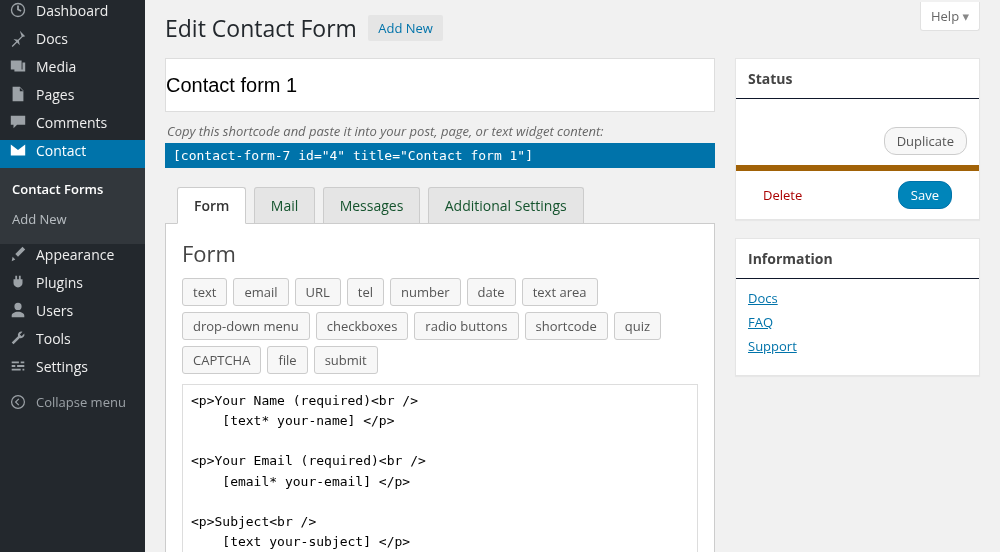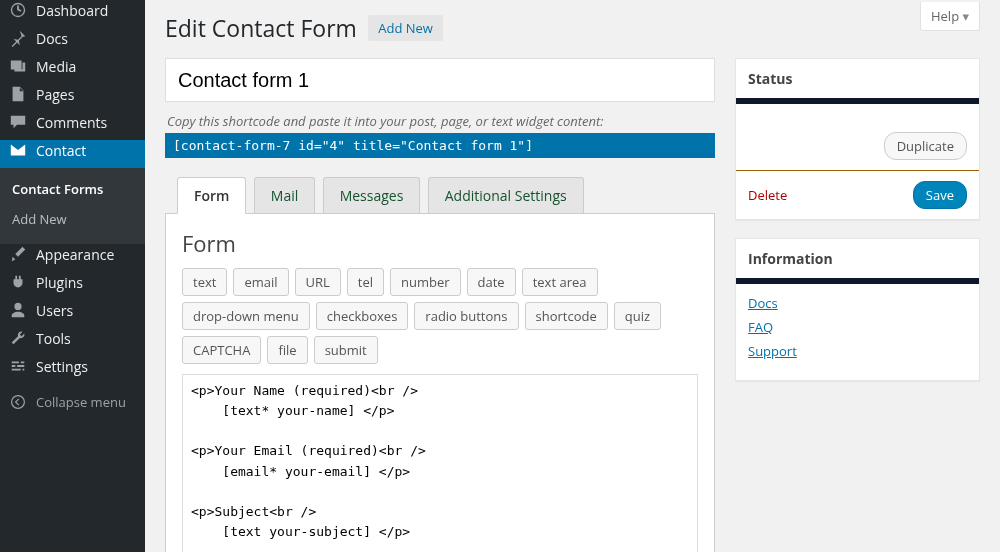--- a/index.html
+++ b/index.html
@@ -21,41 +21,41 @@
     .help-tab { position: absolute; right: 20px; top: 2px; border: 1px solid #e1e1e1; border-top: none; background: #fff; padding: 5px 10px; font-size: 13px; color: #666; border-radius: 0 0 3px 3px; margin-left: 8px; }
     .help-tab::after { content: " \25BE"; color: #888; }
 
     h1.page-title { font-size: 23px; font-weight: 400; color: #23282d; margin: 2px 0 14px 0; display: inline-block; }
     .add-new { display: inline-block; margin-left: 8px; padding: 4px 10px; background: #e5e5e5; color: #0073aa; font-size: 13px; border-radius: 2px; vertical-align: 4px; }
 
     .columns { display: flex; gap: 20px; }
     .col-main { flex: 1; }
     .col-side { width: 245px; }
 
-    .title-input { width: 100%; padding: 6px 12px; font-size: 20px; border: 1px solid #ddd; background: #fff; outline: none; height: 44px; }
+    .title-input { width: 100%; padding: 6px 0; font-size: 20px; border: 1px solid #ddd; background: #fff; outline: none; height: 54px; }
     .shortcode-note { font-style: italic; color: #666; margin: 10px 0 3px 2px; font-size: 13px; }
     .shortcode { background: #0073aa; color: #fff; font-family: Menlo, Consolas, monospace; font-size: 13px; padding: 5px 8px; }
 
     .tabs { margin-top: 18px; border-bottom: 1px solid #ccc; padding-left: 12px; }
     .tab { display: inline-block; padding: 8px 16px; border: 1px solid #ccc; border-bottom: none; background: #e5e5e5; color: #14532d; font-size: 14px; margin-right: 4px; border-radius: 3px 3px 0 0; position: relative; top: 1px; cursor: pointer; }
     .tab.active { background: #fff; color: #333; font-weight: 600; border-bottom: 1px solid #fff; }
 
     .panel { background: #fff; border: 1px solid #ccc; border-top: none; padding: 14px 16px 20px 16px; }
     .panel h2 { font-size: 22px; font-weight: 400; margin-bottom: 10px; }
     .tagbtns { display: flex; flex-wrap: wrap; gap: 6px; margin-bottom: 10px; }
     .tagbtn { border: 1px solid #ccc; background: #f7f7f7; color: #555; padding: 4px 10px; font-size: 13px; border-radius: 3px; cursor: pointer; }
     .form-editor { width: 100%; border: 1px solid #ddd; font-family: Menlo, Consolas, monospace; font-size: 13px; line-height: 1.55; padding: 6px 8px; resize: none; height: 224px; white-space: pre; overflow: hidden; }
 
     .postbox { background: #fff; border: 1px solid #e5e5e5; box-shadow: 0 1px 1px rgba(0,0,0,.04); margin-bottom: 18px; }
-    .postbox h3 { font-size: 14px; font-weight: 700; padding: 10px 12px; border-bottom: 6px solid #0f172a; }
+    .postbox h3 { font-size: 14px; font-weight: 700; padding: 10px 12px; border-bottom: 1px solid #0f172a; }
     .postbox .inside { padding: 10px 12px 14px 12px; }
     .btn { display: inline-block; border: 1px solid #ccc; background: #f7f7f7; color: #555; padding: 4px 12px; font-size: 13px; border-radius: 12px; cursor: pointer; }
     .btn.primary { background: #0085ba; border: 1px solid #0073aa; color: #fff; }
     .row-duplicate { text-align: right; padding: 28px 12px 10px 12px; }
-    .row-actions { display: flex; justify-content: space-between; align-items: center; border-top: 1px solid #a16207; padding: 10px 12px; }
+    .row-actions { display: flex; justify-content: space-between; align-items: center; border-top: 6px solid #a16207; padding: 10px 27px; }
     .delete-link { color: #a00; text-decoration: none; cursor: pointer; }
     .info-links a { display: block; color: #0073aa; text-decoration: underline; margin-bottom: 6px; font-size: 13px; }
 
     .collapse { display:flex; align-items:center; color:#9ca2a7; padding:8px 10px 8px 8px; font-size:13px; cursor:pointer; }
     .collapse .icon { width:20px; height:20px; display:inline-flex; align-items:center; justify-content:center; margin-right:8px; }
     .collapse .icon svg{width:16px;height:16px;fill:currentColor;}
   </style>
 </head>
 <body>
 

